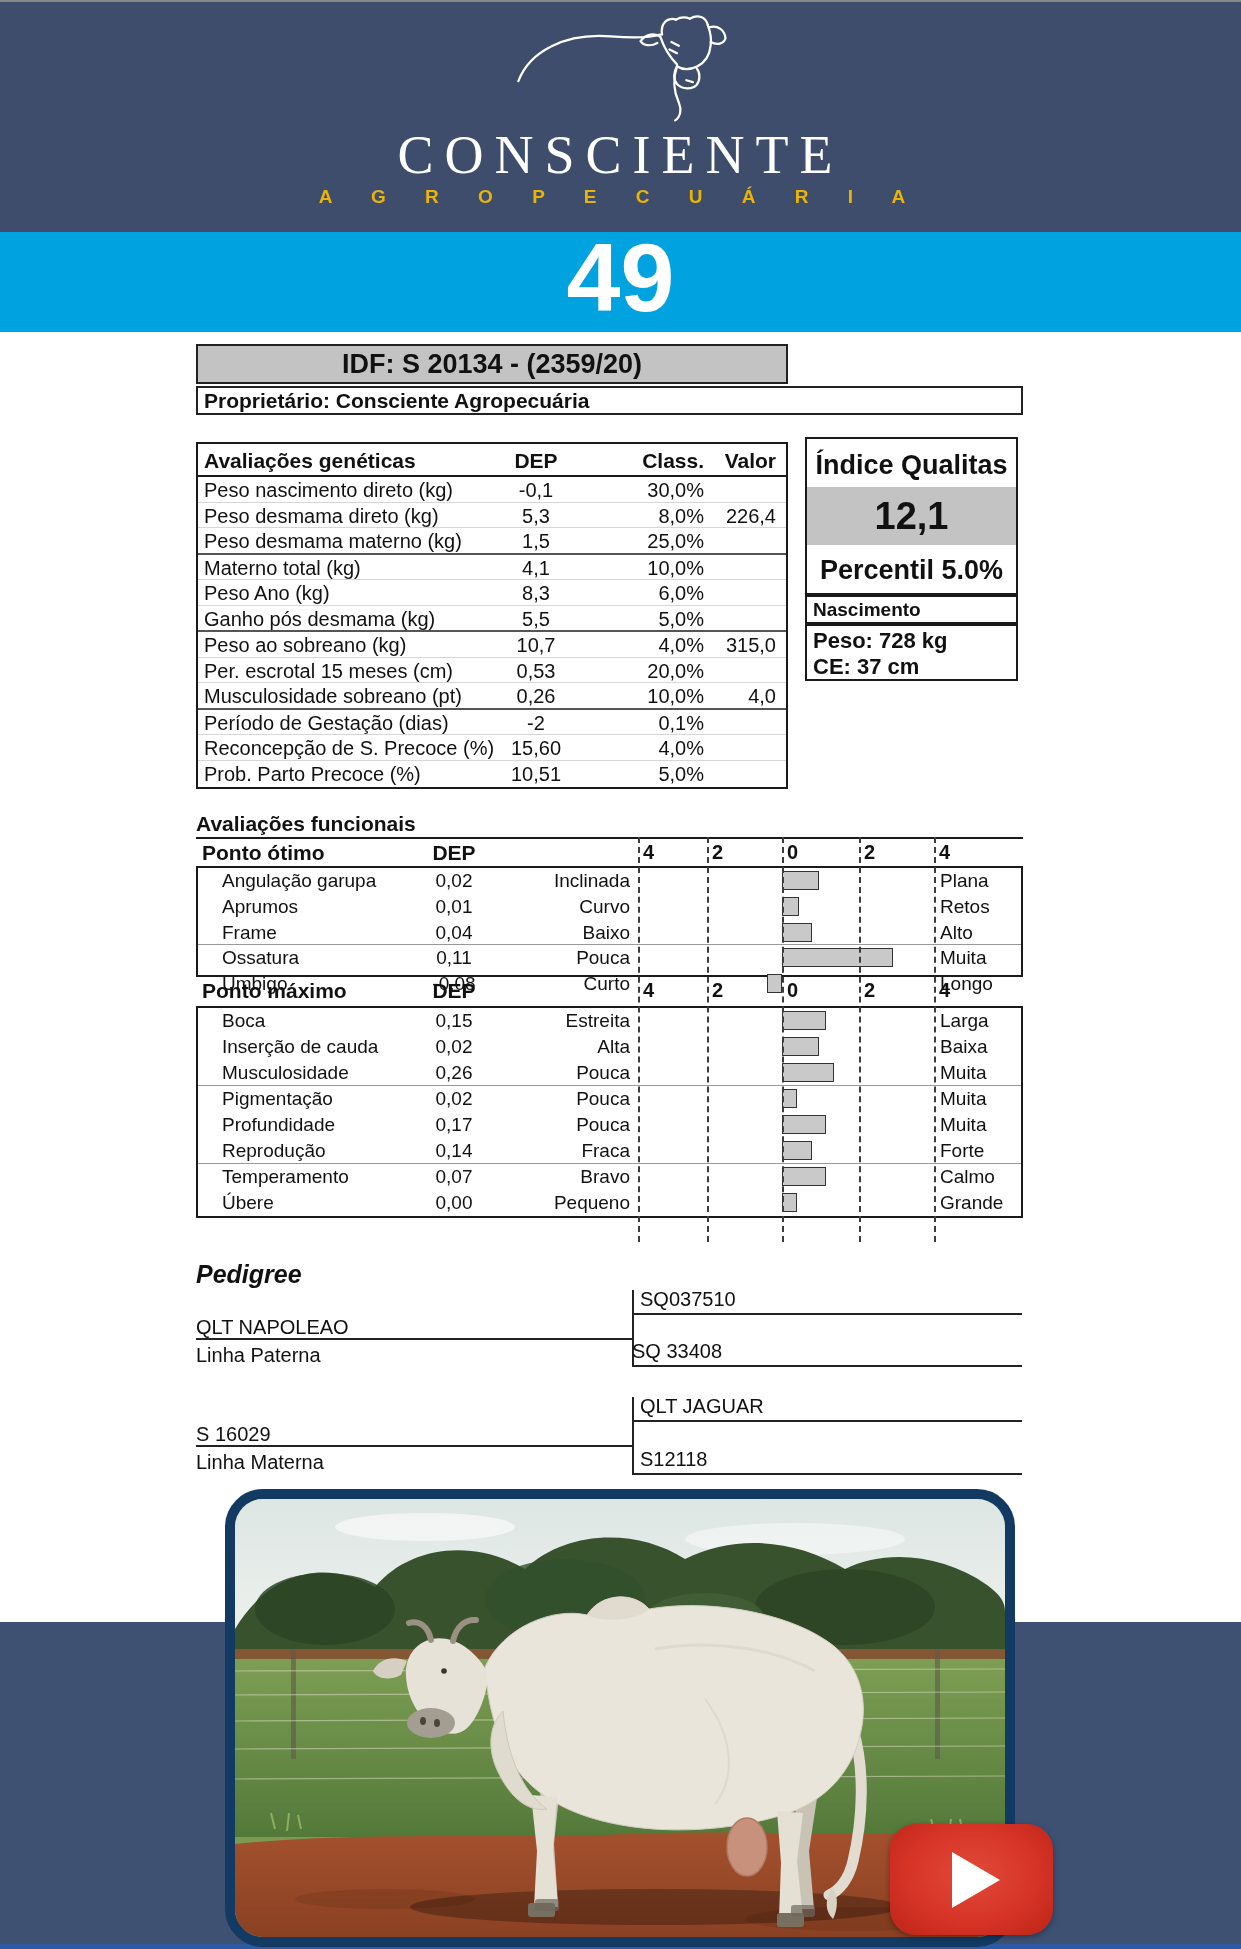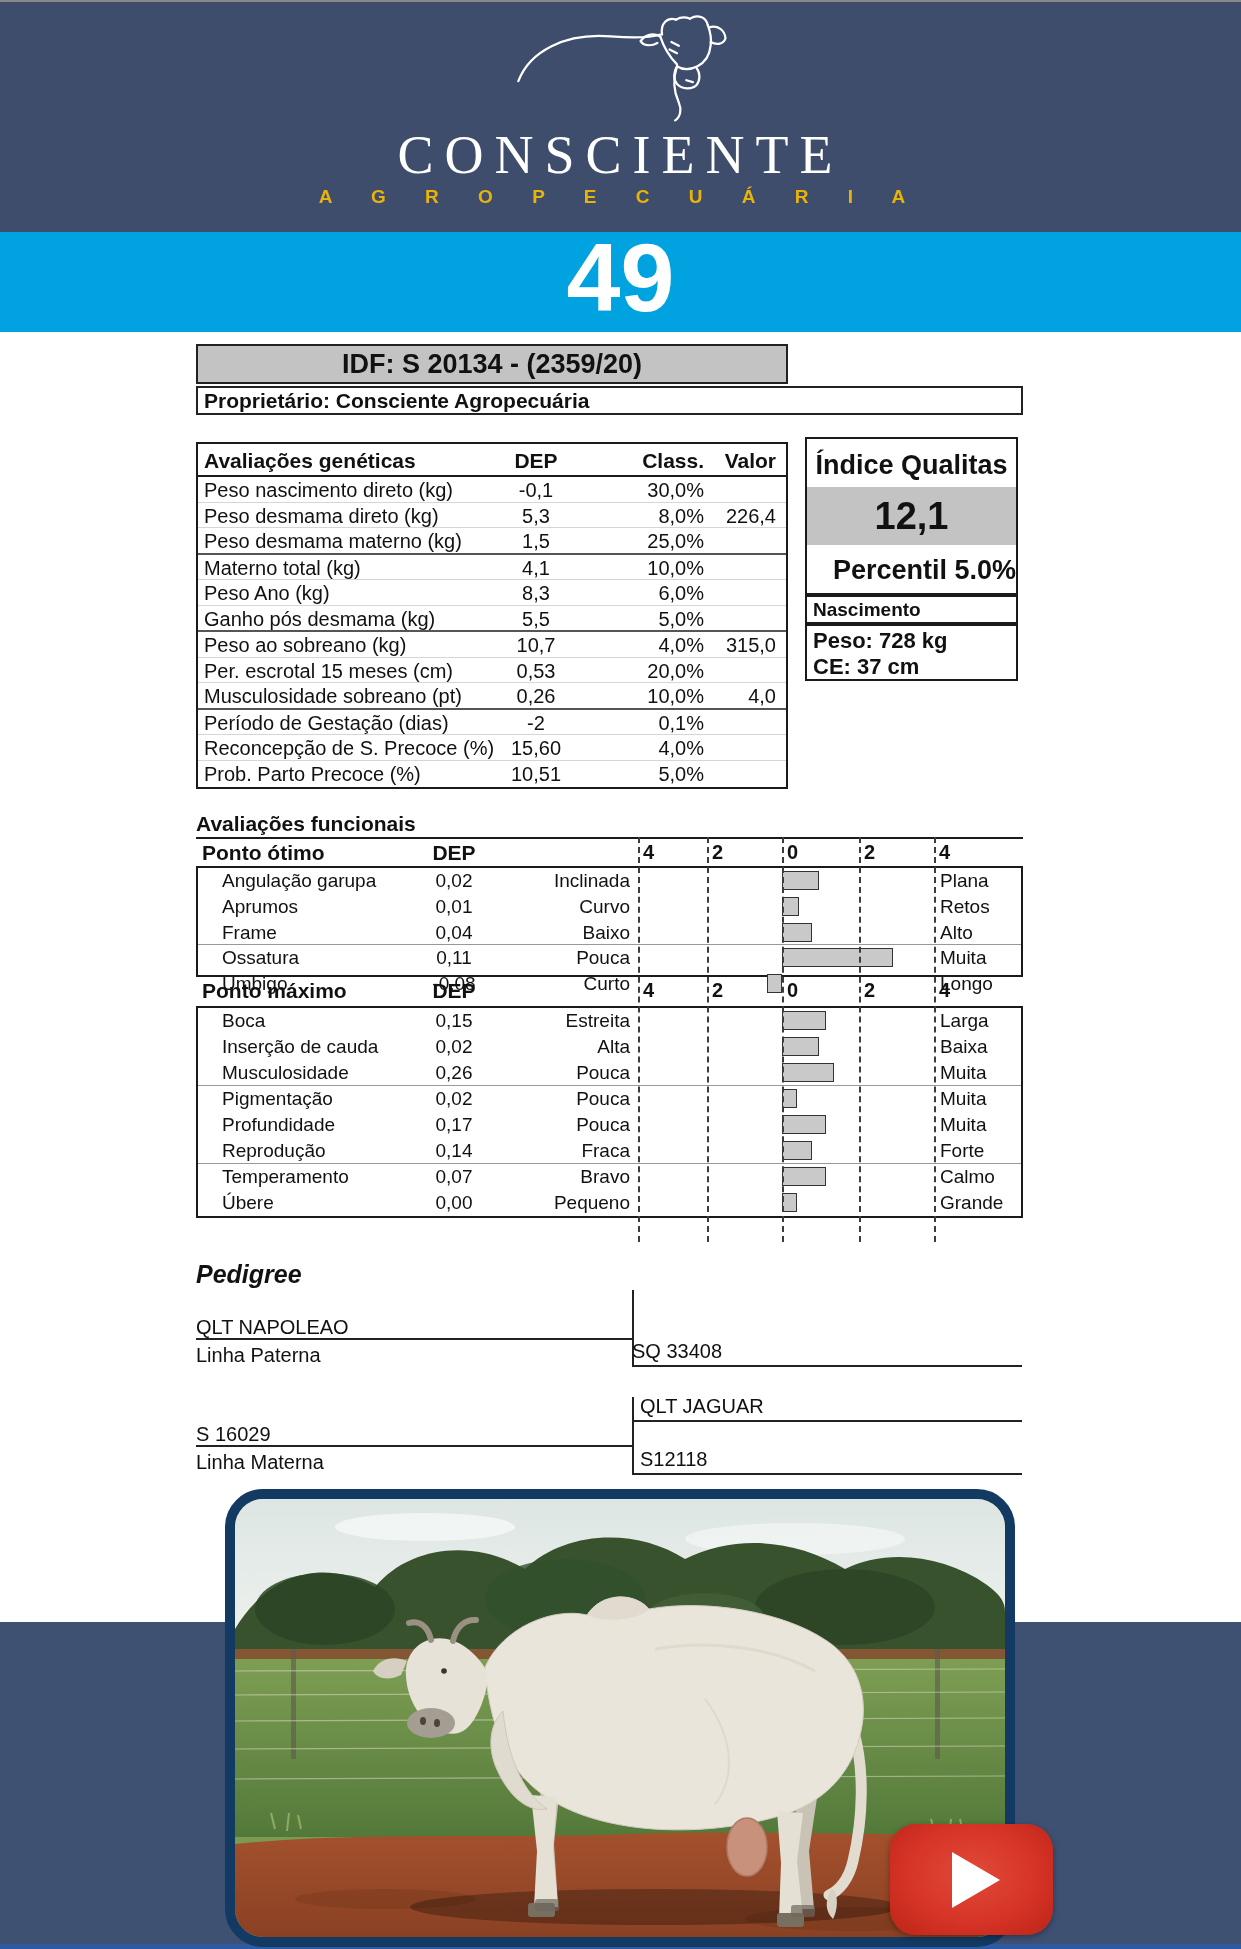--- a/index.html
+++ b/index.html
@@ -34,21 +34,21 @@
   .gc{position:absolute;font-size:20px;line-height:25px;top:1px;white-space:nowrap;}
   .gc.label{left:6px;width:292px;}
   .gc.dep{left:298px;width:80px;text-align:center;}
   .gc.cls{left:378px;width:128px;text-align:right;}
   .gc.val{left:506px;width:72px;text-align:right;}
   
   .qbox{position:absolute;left:805px;width:213px;border:2px solid #1a1a1a;box-sizing:border-box;background:#fff;}
   .qbox.a{top:435px;height:158px;}
   .qtitle{height:48px;text-align:center;font-size:27px;font-weight:700;line-height:52px;}
   .qstrip{height:58px;background:#c3c3c3;text-align:center;font-size:38px;font-weight:700;line-height:58px;}
-  .qperc{height:48px;text-align:right;font-size:27px;font-weight:700;line-height:50px;}
+  .qperc{height:48px;text-align:center;font-size:27px;font-weight:700;line-height:50px;}
   .qbox.b{top:593px;height:29px;font-size:19px;font-weight:700;line-height:25px;padding-left:6px;}
   .qbox.c{top:622px;height:57px;font-size:22px;font-weight:700;line-height:26px;padding-left:6px;padding-top:2px;}
   
   .func-title{position:absolute;left:196px;top:810px;font-size:21px;font-weight:700;}
   .func-block{position:absolute;left:196px;top:835px;width:827px;height:405px;}
   .f-head{position:relative;height:31px;border-top:2px solid #1a1a1a;border-bottom:2px solid #1a1a1a;
           box-sizing:border-box;}
   .f-head .ht{position:absolute;top:2px;font-size:21px;font-weight:700;}
   .ht.t-name{left:6px;}
   .ht.t-dep{left:208px;width:100px;text-align:center;}
@@ -340,20 +340,21 @@
         <div class="grid g3"></div>
         <div class="grid g4"></div>
     </div>
   </div>
 
   <div class="ped-title">Pedigree</div>
 
   <div class="ped-name" style="left:196px;top:1314px;width:436px;height:24px;">QLT NAPOLEAO</div>
   <div class="ped-plain" style="left:196px;top:1342px;">Linha Paterna</div>
   <div class="ped-vert" style="left:632px;top:1288px;height:77px;"></div>
+  <div class="ped-name" style="left:632px;top:1286px;width:390px;height:27px;padding-left:8px;">SQ037510</div>
   <div class="ped-name" style="left:632px;top:1338px;width:390px;height:27px;">SQ 33408</div>
 
   <div class="ped-name" style="left:196px;top:1421px;width:436px;height:24px;">S 16029</div>
   <div class="ped-plain" style="left:196px;top:1449px;">Linha Materna</div>
   <div class="ped-vert" style="left:632px;top:1395px;height:78px;"></div>
   <div class="ped-name" style="left:632px;top:1393px;width:390px;height:27px;padding-left:8px;">QLT JAGUAR</div>
   <div class="ped-name" style="left:632px;top:1446px;width:390px;height:27px;padding-left:8px;">S12118</div>
 
   <div class="footer-navy"></div>
   <div class="bottom-strip"></div>

